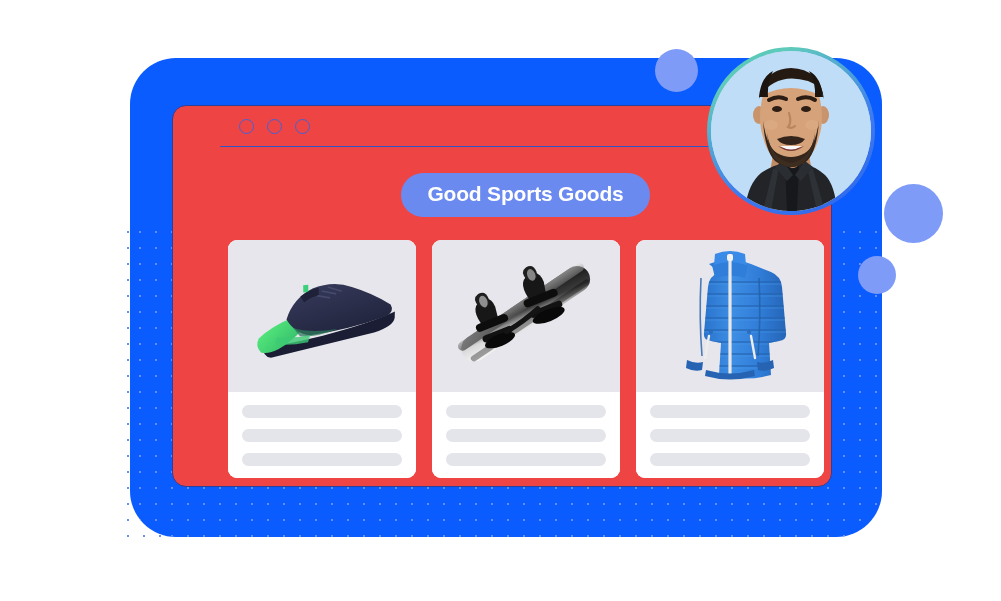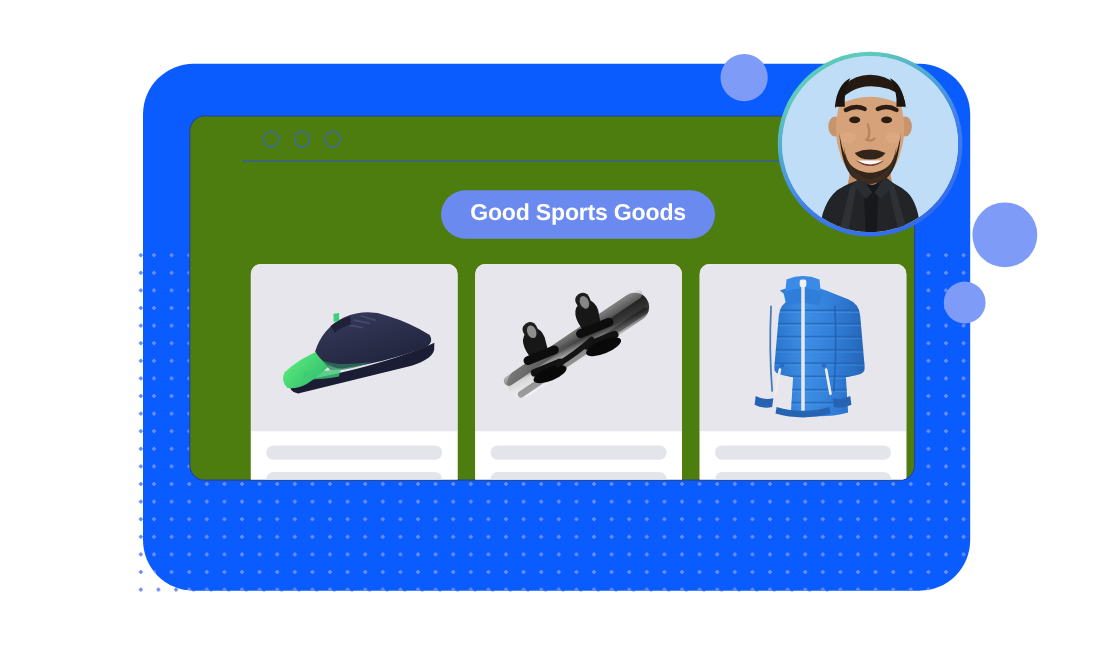--- a/index.html
+++ b/index.html
@@ -26,22 +26,22 @@
   .dotgrid-over{
     position:absolute;left:130px;top:222px;width:752px;height:315px;
     background-image:radial-gradient(rgba(110,143,240,.95) 1.4px, transparent 1.5px);
     background-size:16px 16px;background-position:2px 2px;
     border-bottom-left-radius:46px;border-bottom-right-radius:46px;
     z-index:3;pointer-events:none;
   }
 
   
   .browser{
-    position:absolute;left:172px;top:105px;width:660px;height:332px;
-    background:#4d7c0f;border-radius:14px;z-index:4;
+    position:absolute;left:172px;top:105px;width:660px;height:382px;
+    background:#ef4444;border-radius:14px;z-index:4;
     border:1px solid #2A4099;box-sizing:border-box;
     overflow:hidden;
     padding-left:47px;
   }
   .titlebar{
     height:41px;display:flex;align-items:center;gap:13px;padding-left:19px;
     border-bottom:1.5px solid #2F56C8;box-sizing:border-box;
   }
   .dot{
     width:15px;height:15px;border-radius:50%;

